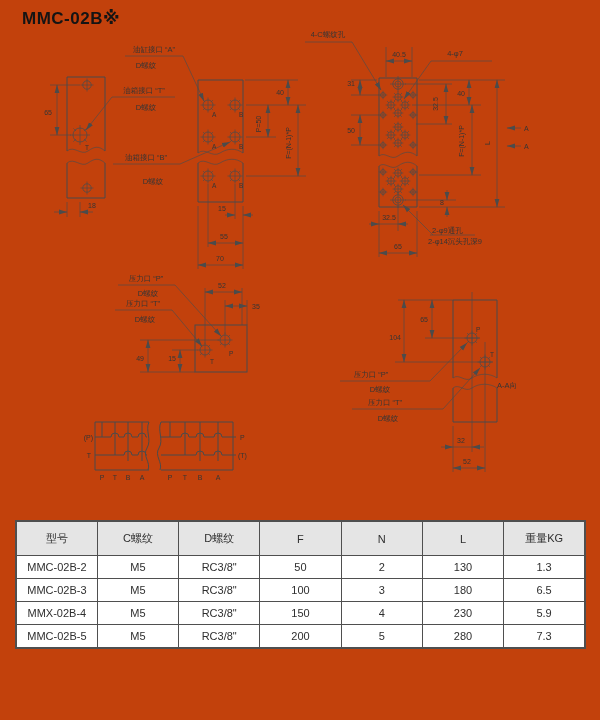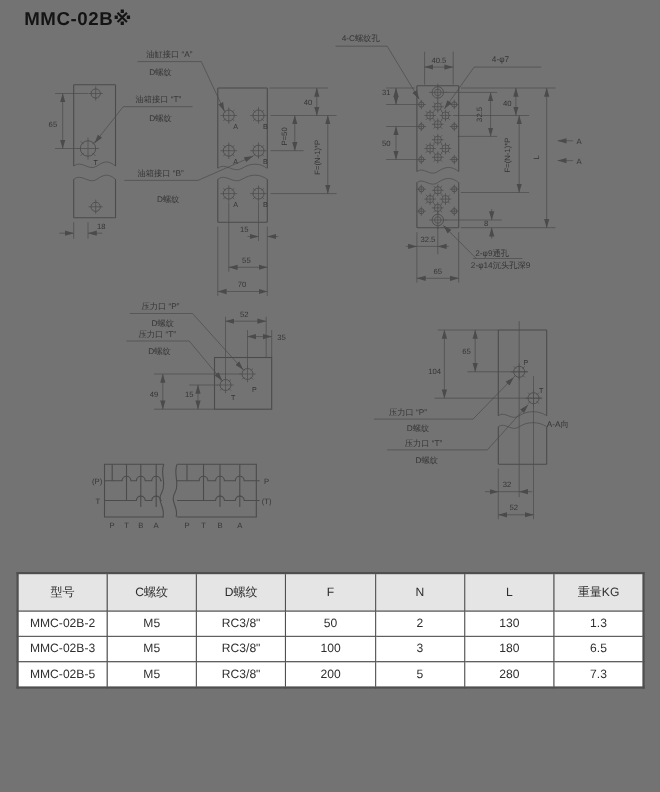--- a/index.html
+++ b/index.html
@@ -1,16 +1,16 @@
 <!DOCTYPE html>
 <html><head>
 <meta charset="utf-8">
 <style>
   html,body{margin:0;padding:0;background:#fff;}
-  .page{position:relative;width:600px;height:720px;background:#737373;overflow:hidden;
+  .page{position:relative;width:600px;height:720px;background:#c2410c;overflow:hidden;
         font-family:"Liberation Sans","DejaVu Sans",sans-serif;}
   .title{position:absolute;left:22px;top:8px;font-size:17px;font-weight:600;
          color:#141414;letter-spacing:.5px;}
   svg{position:absolute;left:0;top:0;}
   .ol{stroke:#4b4b4b;stroke-width:1;fill:none;}
   .tn{stroke:#4b4b4b;stroke-width:.65;fill:none;}
   text{fill:#353535;font-family:"Liberation Sans","DejaVu Sans",sans-serif;}
   .d{font-size:7px;}
   .c{font-size:7.5px;}
   .h{font-size:6.5px;}
@@ -319,20 +319,29 @@
       <tr>
         <td>MMC-02B-3</td>
         <td>M5</td>
         <td>RC3/8"</td>
         <td>100</td>
         <td>3</td>
         <td>180</td>
         <td>6.5</td>
       </tr>
       <tr>
+        <td>MMX-02B-4</td>
+        <td>M5</td>
+        <td>RC3/8"</td>
+        <td>150</td>
+        <td>4</td>
+        <td>230</td>
+        <td>5.9</td>
+      </tr>
+      <tr>
         <td>MMC-02B-5</td>
         <td>M5</td>
         <td>RC3/8"</td>
         <td>200</td>
         <td>5</td>
         <td>280</td>
         <td>7.3</td>
       </tr>
     </tbody>
   </table>

